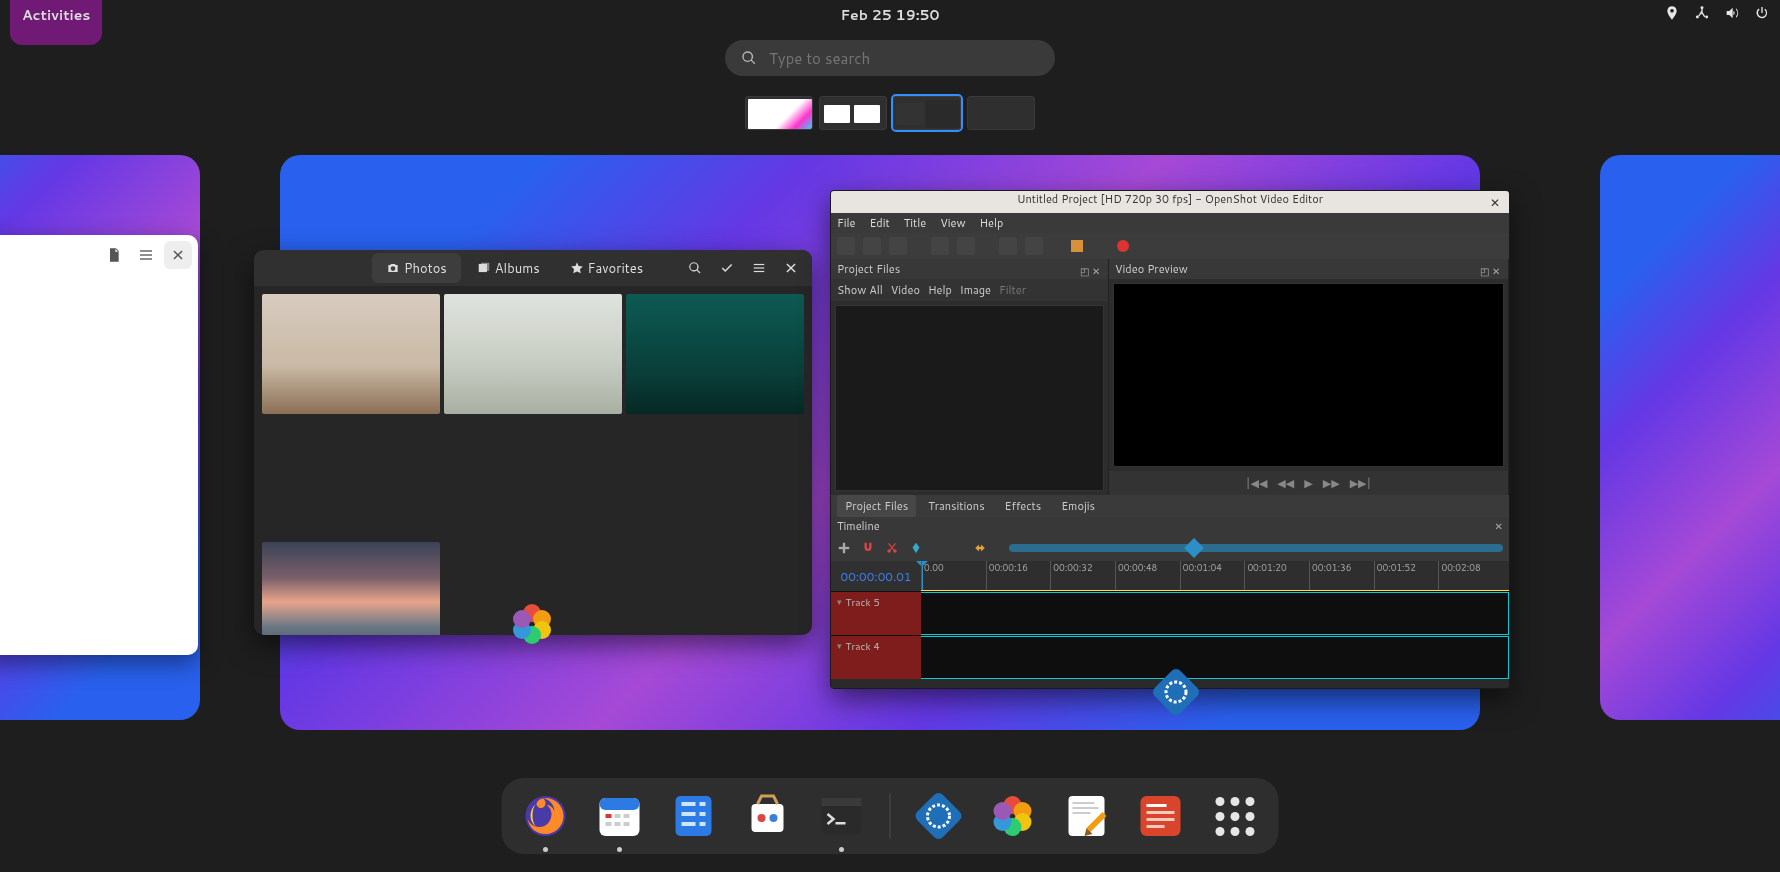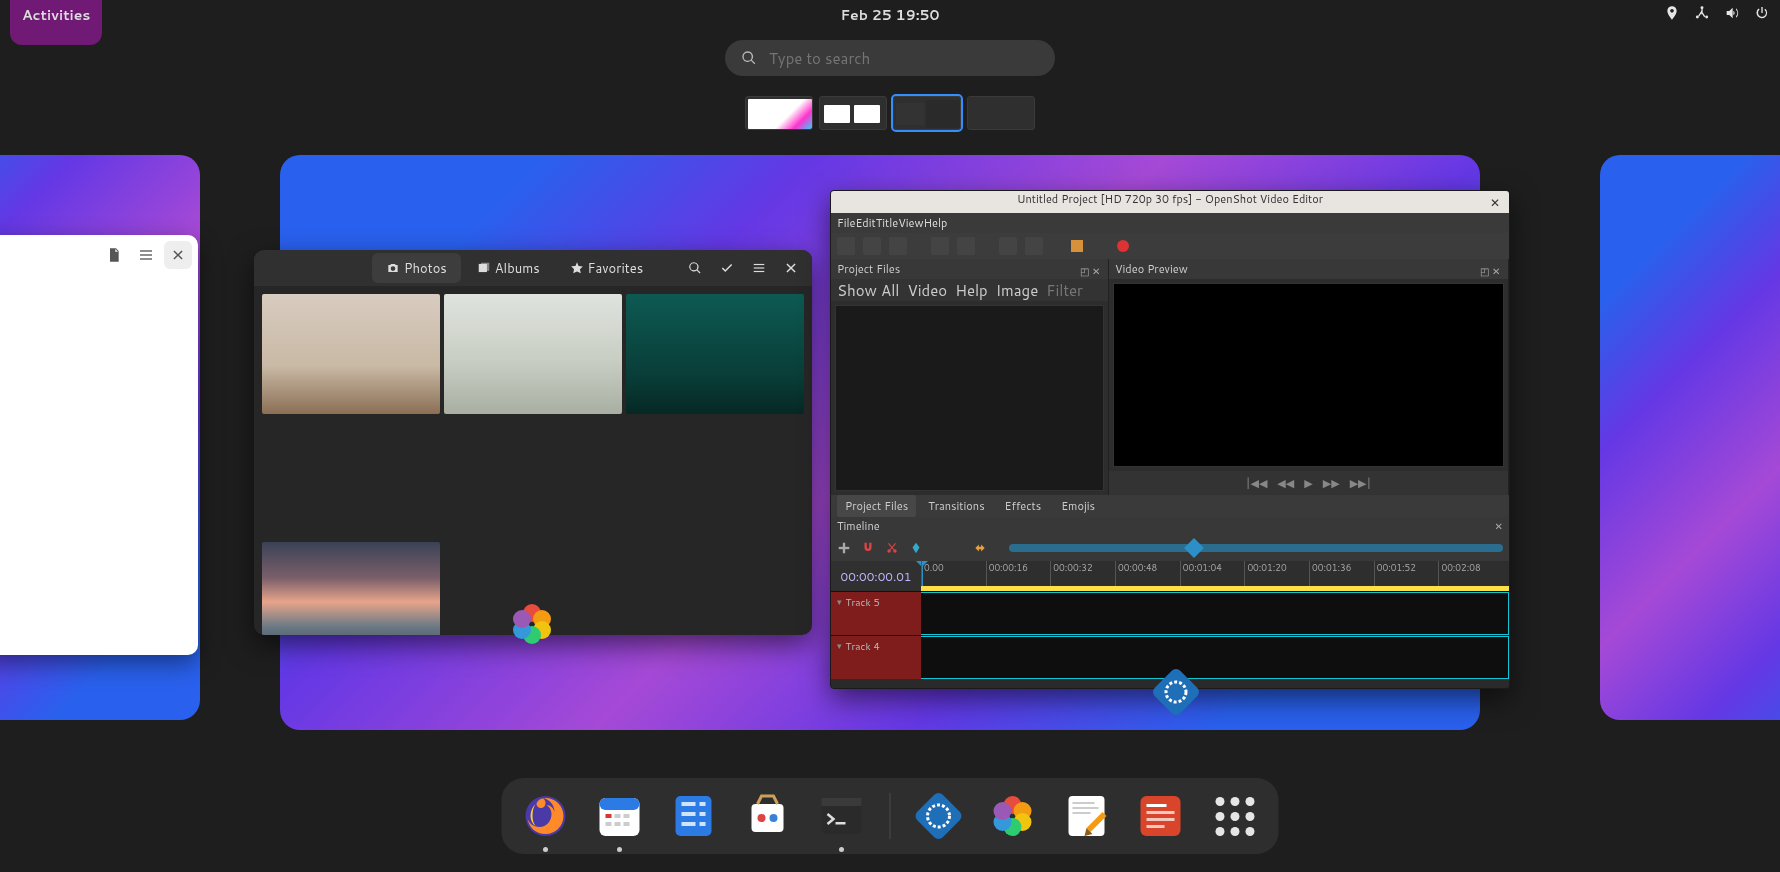--- a/index.html
+++ b/index.html
@@ -48,51 +48,51 @@
   .thumb{background:#333;border-radius:2px}
   .thumb.t1{background:linear-gradient(180deg,#d8ccc0 0%,#c9b9a5 60%,#8b6f55 100%)}
   .thumb.t2{background:linear-gradient(180deg,#dfe3de 0%,#c9cec4 55%,#a8afa2 100%)}
   .thumb.t3{background:linear-gradient(180deg,#0d5a53 0%,#093c37 70%,#062825 100%)}
   .thumb.t4{background:linear-gradient(180deg,#3a4256 0%,#7a5f6a 30%,#e7a48a 50%,#6d7a86 70%,#2f3e4d 100%)}
   .thumb.empty{background:transparent}
   
   .oswin{position:absolute;left:830px;top:190px;width:680px;height:499px;background:#2d2d2d;border-radius:4px;box-shadow:0 10px 28px rgba(0,0,0,.55);display:flex;flex-direction:column;overflow:hidden;border:1px solid #1a1a1a}
   .ostitle{height:22px;background:#e8e4e0;color:#333;font-size:11px;display:flex;justify-content:center;position:relative}
   .ostitle .xb{position:absolute;right:6px;top:3px;width:16px;height:16px;cursor:pointer;display:flex;align-items:center;justify-content:center;font-size:12px;color:#333}
-  .osmenu{height:20px;background:#3a3a3a;display:flex;align-items:center;padding:0 6px;font-size:11px;color:#ddd}
+  .osmenu{height:20px;background:#3a3a3a;display:flex;align-items:center;padding:0 6px;gap:14px;font-size:11px;color:#ddd}
   .osmenu span{cursor:pointer}
   .ostoolbar{height:26px;background:#3c3c3c;display:flex;align-items:center;padding:0 6px;gap:8px}
   .ostoolbar .tb{width:18px;height:18px;background:#444;border-radius:2px;cursor:pointer}
   .ostoolbar .rec{width:12px;height:12px;background:#d33;border-radius:50%}
   .ostoolbar .sq{width:12px;height:12px;background:#d7913a}
   .ospanels{display:flex;height:236px}
   .ospanel{display:flex;flex-direction:column;border-right:1px solid #222}
   .ospanel.left{width:278px}
   .ospanel.right{flex:1}
   .pnltitle{height:20px;background:#383838;font-size:11px;color:#ccc;padding:3px 6px;display:flex;align-items:center;justify-content:space-between}
   .pnltitle .mx{display:flex;gap:2px}
   .pnltitle .mx i{width:10px;height:10px;display:inline-block;cursor:pointer;font-style:normal;font-size:10px;color:#aaa}
-  .filterrow{height:22px;display:flex;align-items:center;padding:0 6px;gap:8px;font-size:15px;color:#ccc;background:#333}
+  .filterrow{height:22px;display:flex;align-items:center;padding:0 6px;gap:8px;font-size:11px;color:#ccc;background:#333}
   .filterrow span{cursor:pointer}
   .filterrow .dim{color:#777}
   .pnlbody{flex:1;background:#1a1a1a;margin:4px;border:1px solid #333}
   .vidctrl{height:24px;display:flex;align-items:center;justify-content:center;gap:10px;background:#333}
   .vidctrl i{font-style:normal;font-size:11px;color:#888;cursor:pointer}
   .ostabs{height:22px;display:flex;align-items:center;padding:0 6px;gap:4px;font-size:11px;color:#ccc;background:#3a3a3a}
   .ostab{padding:3px 8px;cursor:pointer}
   .ostab.active{background:#474747;border-radius:2px}
   .ostl{height:18px;background:#383838;font-size:11px;padding:2px 6px;color:#ccc;display:flex;justify-content:space-between;align-items:center}
   .ostoolrow{height:26px;display:flex;align-items:center;padding:0 6px;gap:10px;background:#383838}
   .ostoolrow .slider{flex:1;height:8px;background:#2a6d8f;border-radius:4px;margin-left:12px;position:relative}
   .ostoolrow .slider .knob{position:absolute;left:36%;top:-3px;width:14px;height:14px;background:#2c8fc7;transform:rotate(45deg)}
   .ostoolrow svg{width:14px;height:14px}
   .timeline{flex:1;display:flex;flex-direction:column;background:#2a2a2a}
   .tlheader{height:30px;display:flex}
-  .tlheader .tcode{width:90px;font-size:12px;color:#c4b5fd;display:flex;align-items:center;justify-content:center;background:#303030}
-  .tlruler{flex:1;position:relative;background:#2e2e2e;border-bottom:5px solid #fde047}
+  .tlheader .tcode{width:90px;font-size:12px;color:#3b82f6;display:flex;align-items:center;justify-content:center;background:#303030}
+  .tlruler{flex:1;position:relative;background:#2e2e2e;border-bottom:1px solid #fde047}
   .tlruler .mark{position:absolute;top:0;font-size:9px;color:#aaa;border-left:1px solid #555;height:100%;padding-left:2px}
   .tlruler .playhead{position:absolute;left:0;top:0;width:2px;height:100%;background:#2c8fc7}
   .tlruler .playhead::before{content:"";position:absolute;top:0;left:-5px;border:6px solid transparent;border-top-color:#2c8fc7}
   .track{height:44px;display:flex;border-top:1px solid #111}
   .trklbl{width:90px;background:#7f1d1d;font-size:10px;color:#bbb;padding:3px 6px;display:flex;align-items:flex-start;gap:4px}
   .trklbl::before{content:"▾";font-size:9px;color:#888}
   .trkbody{flex:1;background:#0e0e0e;border:1px solid #10c6d6;border-left:none}
   
   .dock{position:absolute;bottom:18px;left:50%;transform:translateX(-50%);height:76px;background:#2e2e2e;border-radius:22px;display:flex;align-items:center;padding:0 18px;gap:22px;z-index:200}
   .dockicon{width:52px;height:52px;border-radius:10px;display:flex;align-items:center;justify-content:center;cursor:pointer;position:relative}

